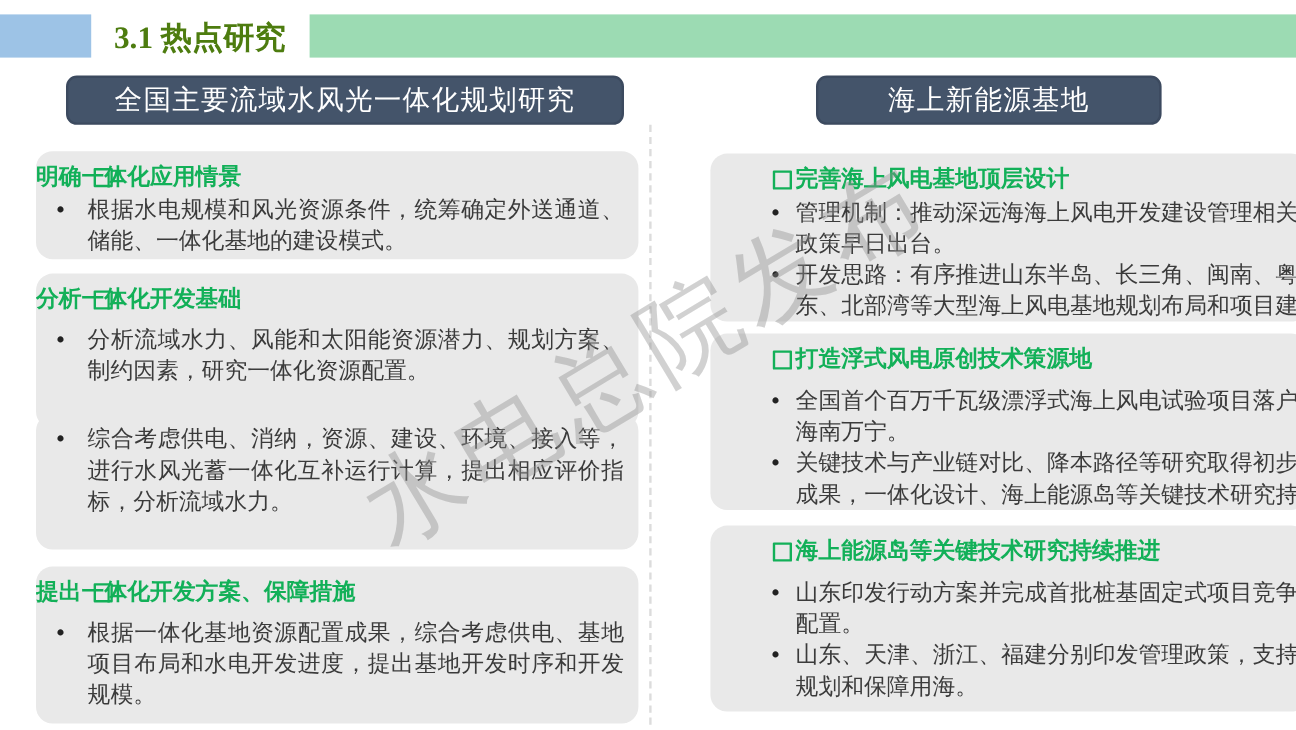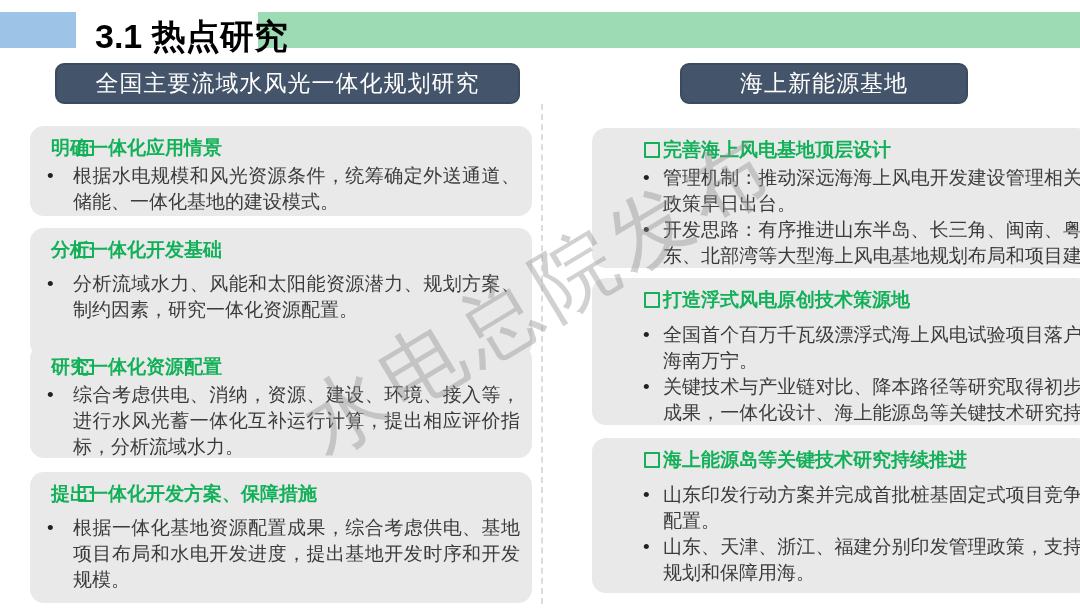--- a/index.html
+++ b/index.html
@@ -8,22 +8,22 @@
     width:1080px;height:608px;
     background:#ffffff;
     overflow:hidden;
     font-family:"Liberation Sans","DejaVu Sans",sans-serif;
   }
   
   .accent-blue{position:absolute;left:0;top:12px;width:76px;height:36px;background:#9DC3E6;}
   .accent-green{position:absolute;left:258px;right:0;top:12px;height:36px;background:#9CDBB3;}
   .page-title{
     position:absolute;left:95px;top:14px;
-    font-family:Liberation Sans, sans-serif;
-    font-weight:bold;font-size:34px;color:#000000;
+    font-family:Liberation Serif, serif;
+    font-weight:bold;font-size:26px;color:#4d7c0f;
   }
   
   .pill{
     position:absolute;top:63px;height:41px;
     background:#44546A;border:2px solid #3C4A5F;border-radius:9px;
     box-sizing:border-box;
     display:flex;align-items:center;justify-content:center;
     color:#ffffff;font-size:23px;letter-spacing:1px;
   }
   .pill-left{left:55px;width:465px;}
@@ -52,21 +52,21 @@
   .c-l2 .title-row,.c-l4 .title-row{margin-bottom:8px;}
   .c-r2 .title-row,.c-r3 .title-row{margin-bottom:9px;}
   .cbx{
     position:absolute;top:5px;
     width:12px;height:12px;border:2.5px solid #12B058;border-radius:1px;
     display:inline-block;
   }
   .card-title{font-weight:bold;color:#12B058;display:block;}
   
   .col-l .cbx{left:48px;}
-  .col-l .card-title{margin-left:21px;}
+  .col-l .card-title{}
   .col-l .bullet-row{position:relative;padding-left:43px;padding-right:12px;}
   .col-l .dot{position:absolute;left:17px;top:0;}
   
   .col-r .cbx{left:12px;}
   .col-r .card-title{padding-left:31px;}
   .col-r .bullet-row{position:relative;padding-left:31px;padding-right:8px;}
   .col-r .dot{position:absolute;left:11px;top:0;}
   .bullet-text{display:block;text-align:justify;}
   .dot{color:#222;}
   
@@ -111,24 +111,20 @@
       <span class="cbx"></span>
       <span class="card-title">分析一体化开发基础</span>
     </div>
     <div class="bullet-row">
       <span class="dot">•</span>
       <span class="bullet-text">分析流域水力、风能和太阳能资源潜力、规划方案、制约因素，研究一体化资源配置。</span>
     </div>
   </div>
 
   <div class="card col-l c-l3">
-    <div class="title-row">
-      <span class="cbx"></span>
-      <span class="card-title">研究一体化资源配置</span>
-    </div>
     <div class="bullet-row">
       <span class="dot">•</span>
       <span class="bullet-text">综合考虑供电、消纳，资源、建设、环境、接入等，进行水风光蓄一体化互补运行计算，提出相应评价指标，分析流域水力。</span>
     </div>
   </div>
 
   <div class="card col-l c-l4">
     <div class="title-row">
       <span class="cbx"></span>
       <span class="card-title">提出一体化开发方案、保障措施</span>

